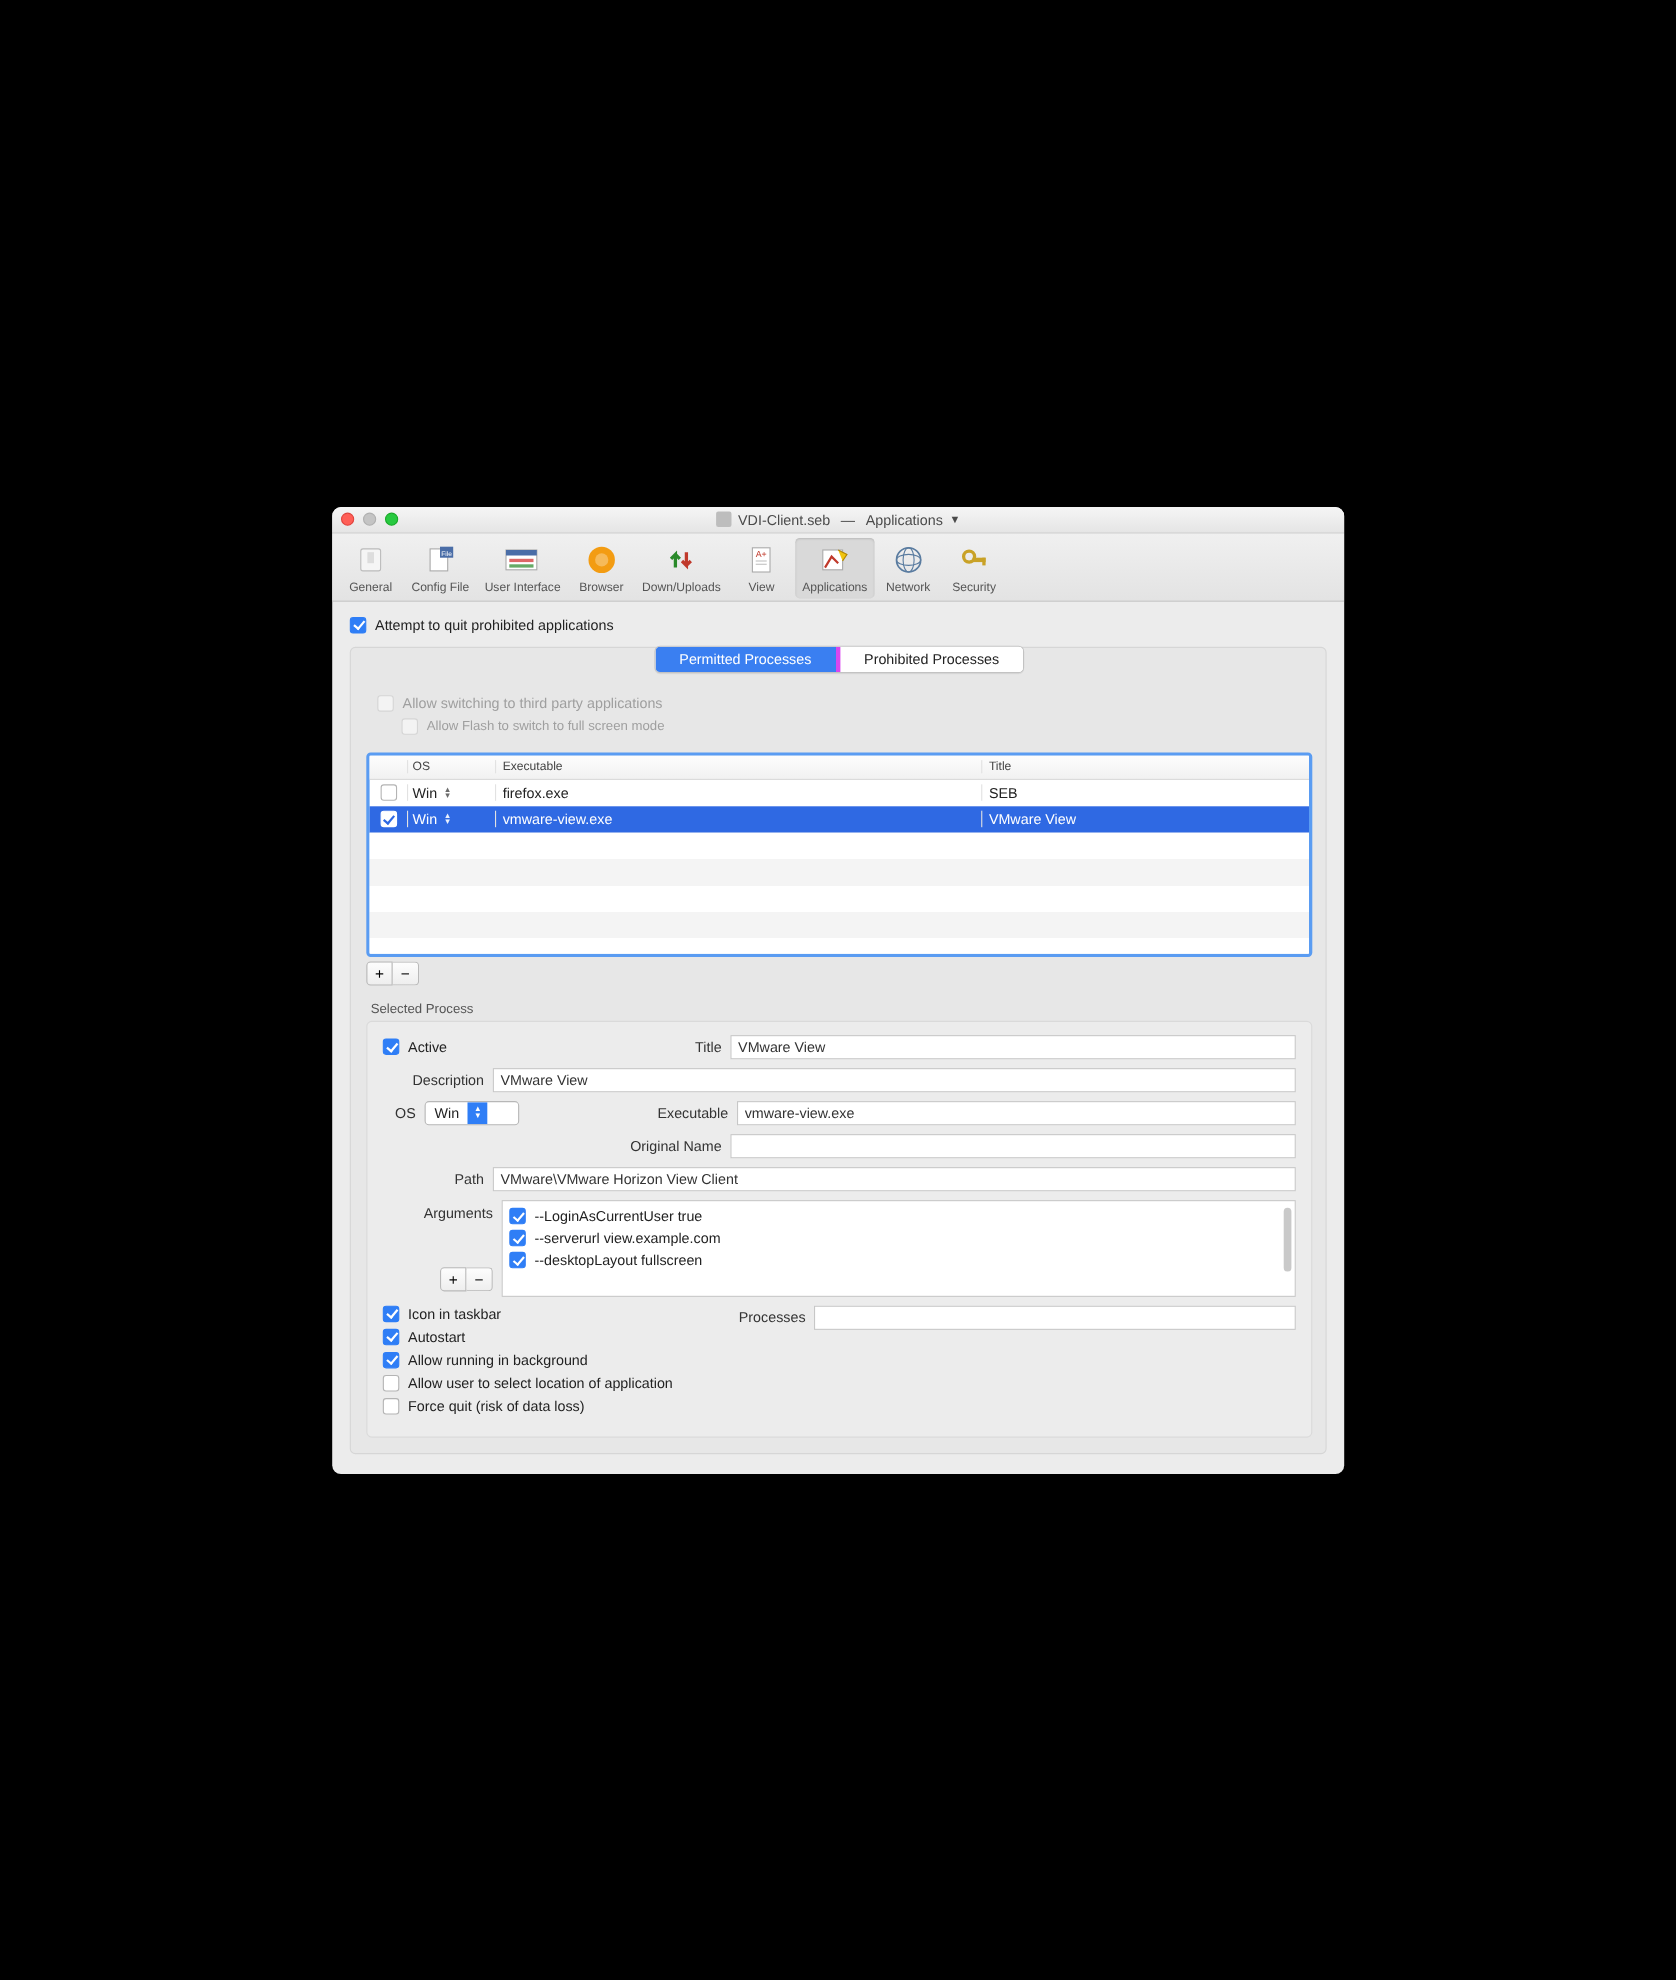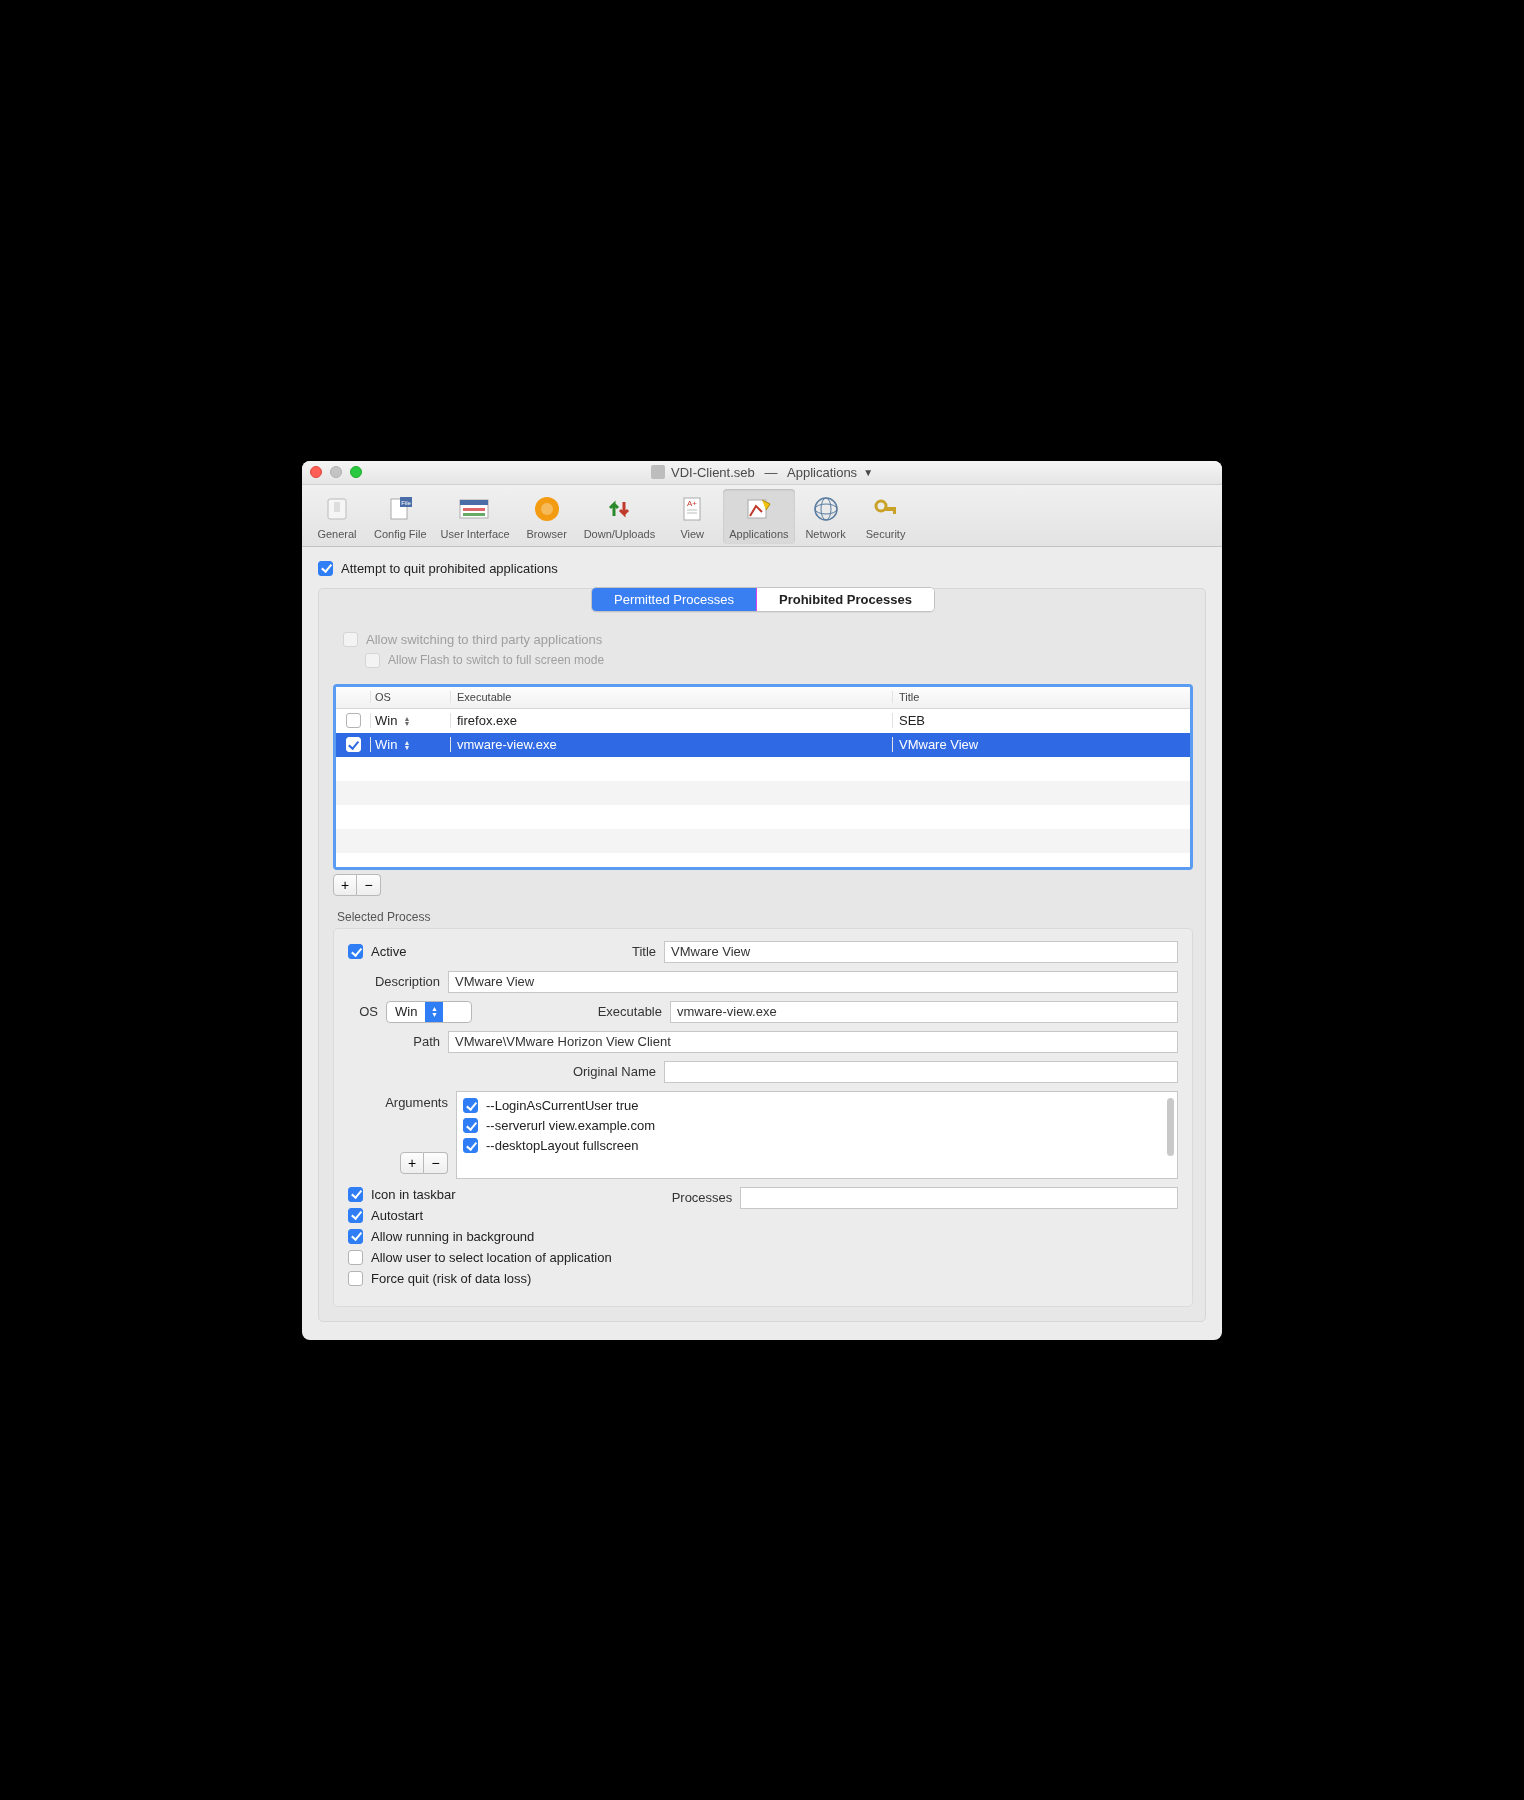--- a/index.html
+++ b/index.html
@@ -85,21 +85,21 @@
 
   .seg-wrap { display:flex; justify-content:center; transform:translateY(-2px); }
   .seg {
     display:flex; border:1px solid #c3c3c3; border-radius:5px; overflow:hidden;
     background:#fff; box-shadow:0 1px 0 rgba(0,0,0,0.05);
   }
   .seg-btn {
     padding:4px 22px; font-size:13px; background:#fff; cursor:default;
   }
   .seg-btn.active { background:#3a7ff1; color:#fff; }
-  .seg-btn + .seg-btn { border-left:1px solid #d946ef;font-weight:bold;}
+  .seg-btn + .seg-btn { border-left:4px solid #d946ef;}
 
   .sub-opts { padding: 18px 6px 10px 10px;}
   .sub-opts .cb-row { margin-bottom:6px; }
   .indent { margin-left:22px; }
 
   .table-wrap {
     border: 3px solid #5a9cf2; border-radius:4px; background:#fff;
   }
   .thead, .trow { display:flex; align-items:center; }
   .thead {
@@ -374,27 +374,27 @@
           <div class="form-label" style="width:30px">OS</div>
           <div class="mac-select" style="width:86px">
             <span>Win</span>
             <span class="sel-arrow">▲<br>▼</span>
           </div>
           <div class="form-label" style="width:182px">Executable</div>
           <input class="mac-input" value="vmware-view.exe" style="">
         </div>
 
         <div class="form-row">
+          <div class="form-label" style="width:308px">Original Name</div>
+          <input class="mac-input" value="" style="">
+        </div>
+
+        <div class="form-row">
           <div class="form-label lbl-md">Path</div>
           <input class="mac-input" value="VMware\VMware Horizon View Client" style="">
-        </div>
-
-        <div class="form-row">
-          <div class="form-label" style="width:308px">Original Name</div>
-          <input class="mac-input" value="" style="">
         </div>
 
         <div class="form-row" style="align-items:center">
           <div style="width:100px;display:flex;flex-direction:column;align-items:flex-end;gap:38px;">
             <div class="form-label" style="width:auto">Arguments</div>
             <div class="addremove">
               <button>+</button>
               <button>−</button>
             </div>
           </div>

